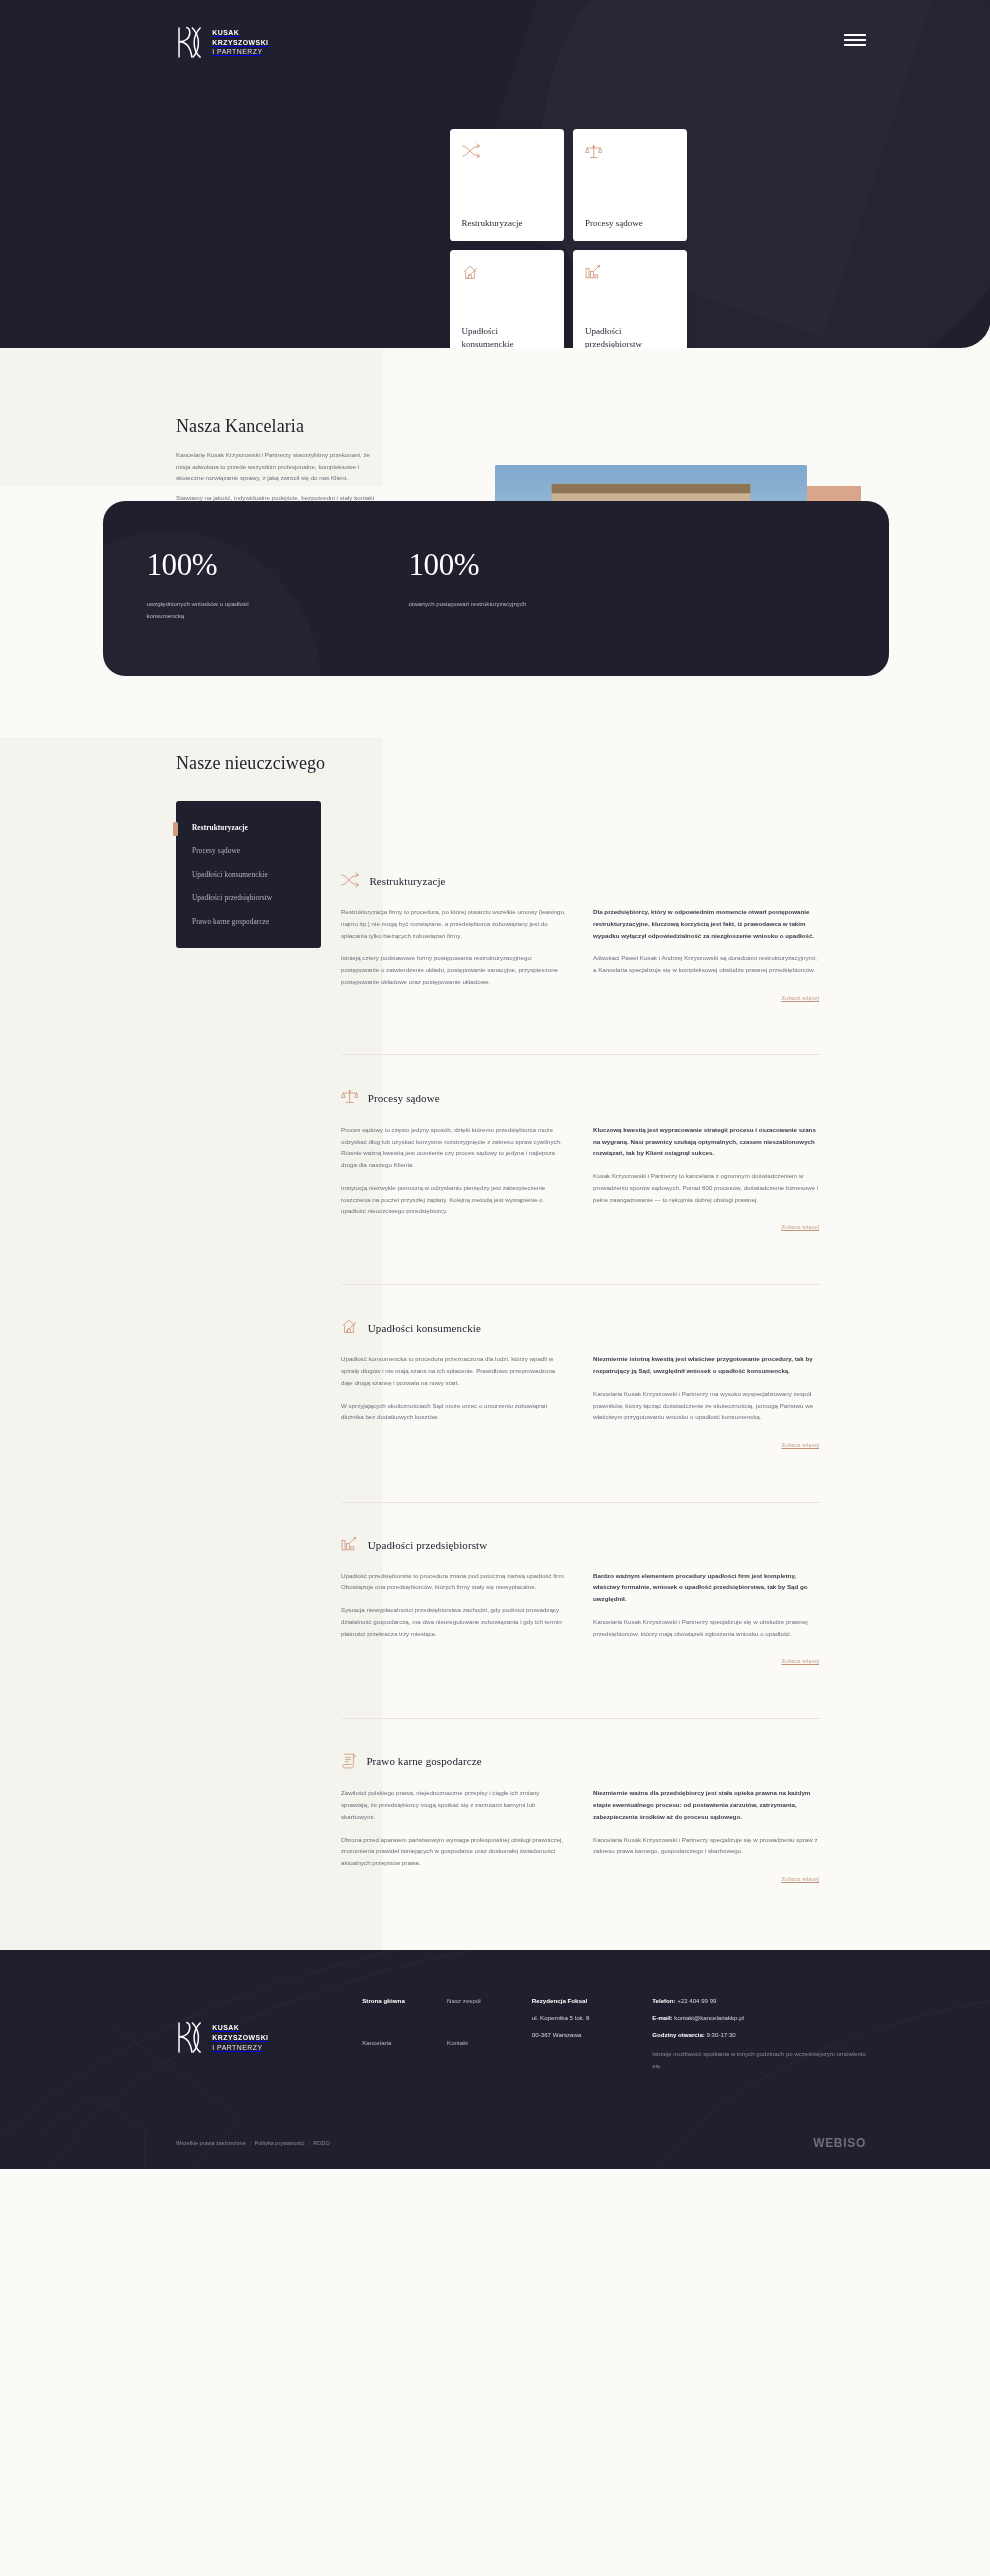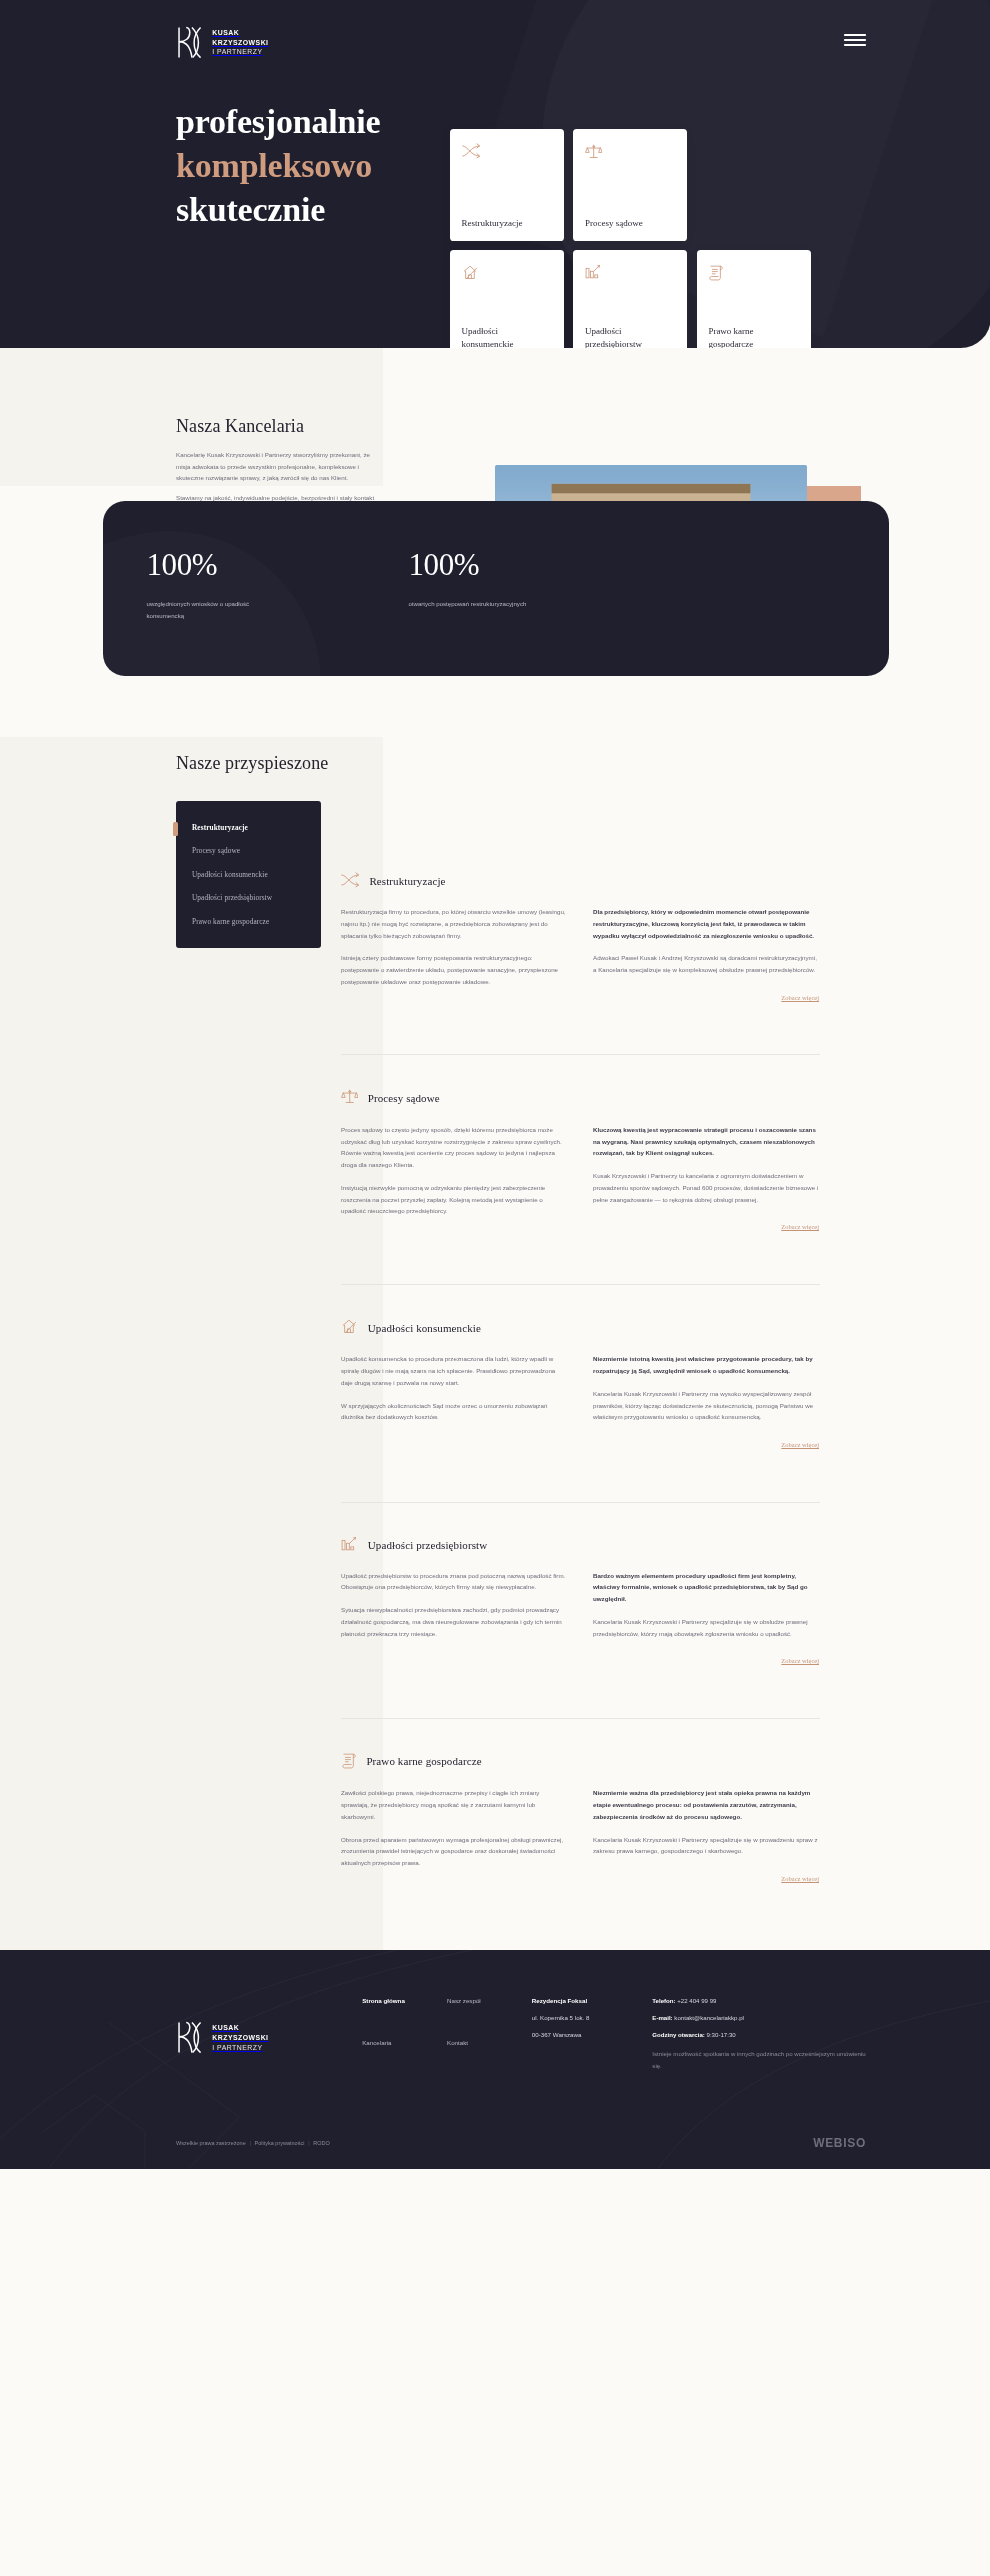--- a/index.html
+++ b/index.html
@@ -316,25 +316,20 @@
           <span class="b3">I PARTNERZY</span>
         </span>
       </a>
 
       <div class="hamburger">
         <span></span>
         <span></span>
         <span></span>
       </div>
 
-      <h1 class="hero-title">
-        <span>profesjonalnie</span><br>
-        <span class="accent">kompleksowo</span><br>
-        <span>skutecznie</span>
-      </h1>
 
       <div class="hero-cards">
         <div class="hc-row r1">
           <div class="card">
             <span class="ic">
               <svg width="19" height="16" viewBox="0 0 26 22" fill="none" stroke="#cf9c7f" stroke-width="1.3" stroke-linecap="round">
                 <path d="M1 4 C8 4 12 18 24 18"></path>
                 <path d="M1 18 C8 18 12 4 24 4"></path>
                 <path d="M20.5 1.2 L24 4 L20.5 6.8"></path>
                 <path d="M20.5 14.5 L24 18 L20.5 20.5"></path>
@@ -375,33 +370,20 @@
                 <rect x="1.5" y="6" width="4" height="13"></rect>
                 <rect x="7.5" y="10" width="4" height="9"></rect>
                 <rect x="13.5" y="15" width="4" height="4"></rect>
                 <path d="M20 2 L12 10"></path>
                   <path d="M20 2 L17.5 2.4"></path>
                   <path d="M20 2 L19.6 4.6"></path>
               </svg>
             </span>
             <span class="ct" style="white-space:pre-line">Upadłości
 przedsiębiorstw</span>
-          </div>
-          <div class="card">
-            <span class="ic">
-              <svg width="16" height="17.4" viewBox="0 0 22 24" fill="none" stroke="#cf9c7f" stroke-width="1.2" stroke-linecap="round">
-                <path d="M4 3 H17 V19 C17 21 15.5 22 14 22 H5 C3.5 22 2.5 21 2.5 19.5 C2.5 18 3.5 17.2 5 17.2 H14"></path>
-                <path d="M17 3 C18.6 3 19.6 4 19.6 5.4 C19.6 6.8 18.6 7.6 17 7.6"></path>
-                <path d="M6 7.5 H13"></path>
-                  <path d="M6 10.5 H13"></path>
-                  <path d="M6 13.5 H10"></path>
-              </svg>
-            </span>
-            <span class="ct" style="white-space:pre-line">Prawo karne
-gospodarcze</span>
           </div>
         </div>
       </div>
     </div>
   </section>
 
   <section class="about">
     <div class="about-strip"></div>
     <div class="about-inner">
       <div class="about-left">
@@ -507,21 +489,21 @@
         <div class="stat-num">100%</div>
         <div class="stat-lbl">otwartych postępowań restrukturyzacyjnych</div>
       </div>
     </div>
   </section>
 
   <section class="specs">
     <div class="specs-strip"></div>
     <div class="specs-inner">
       <div class="specs-head">
-        <h2 class="sec-title">Nasze przyspieszone</h2>
+        <h2 class="sec-title">Nasze nieuczciwego</h2>
       </div>
 
       <nav class="spec-nav">
         <div class="spec-nav-item active">
           <span>Restrukturyzacje</span>
         </div>
         <div class="spec-nav-item">
           <span>Procesy sądowe</span>
         </div>
         <div class="spec-nav-item">

